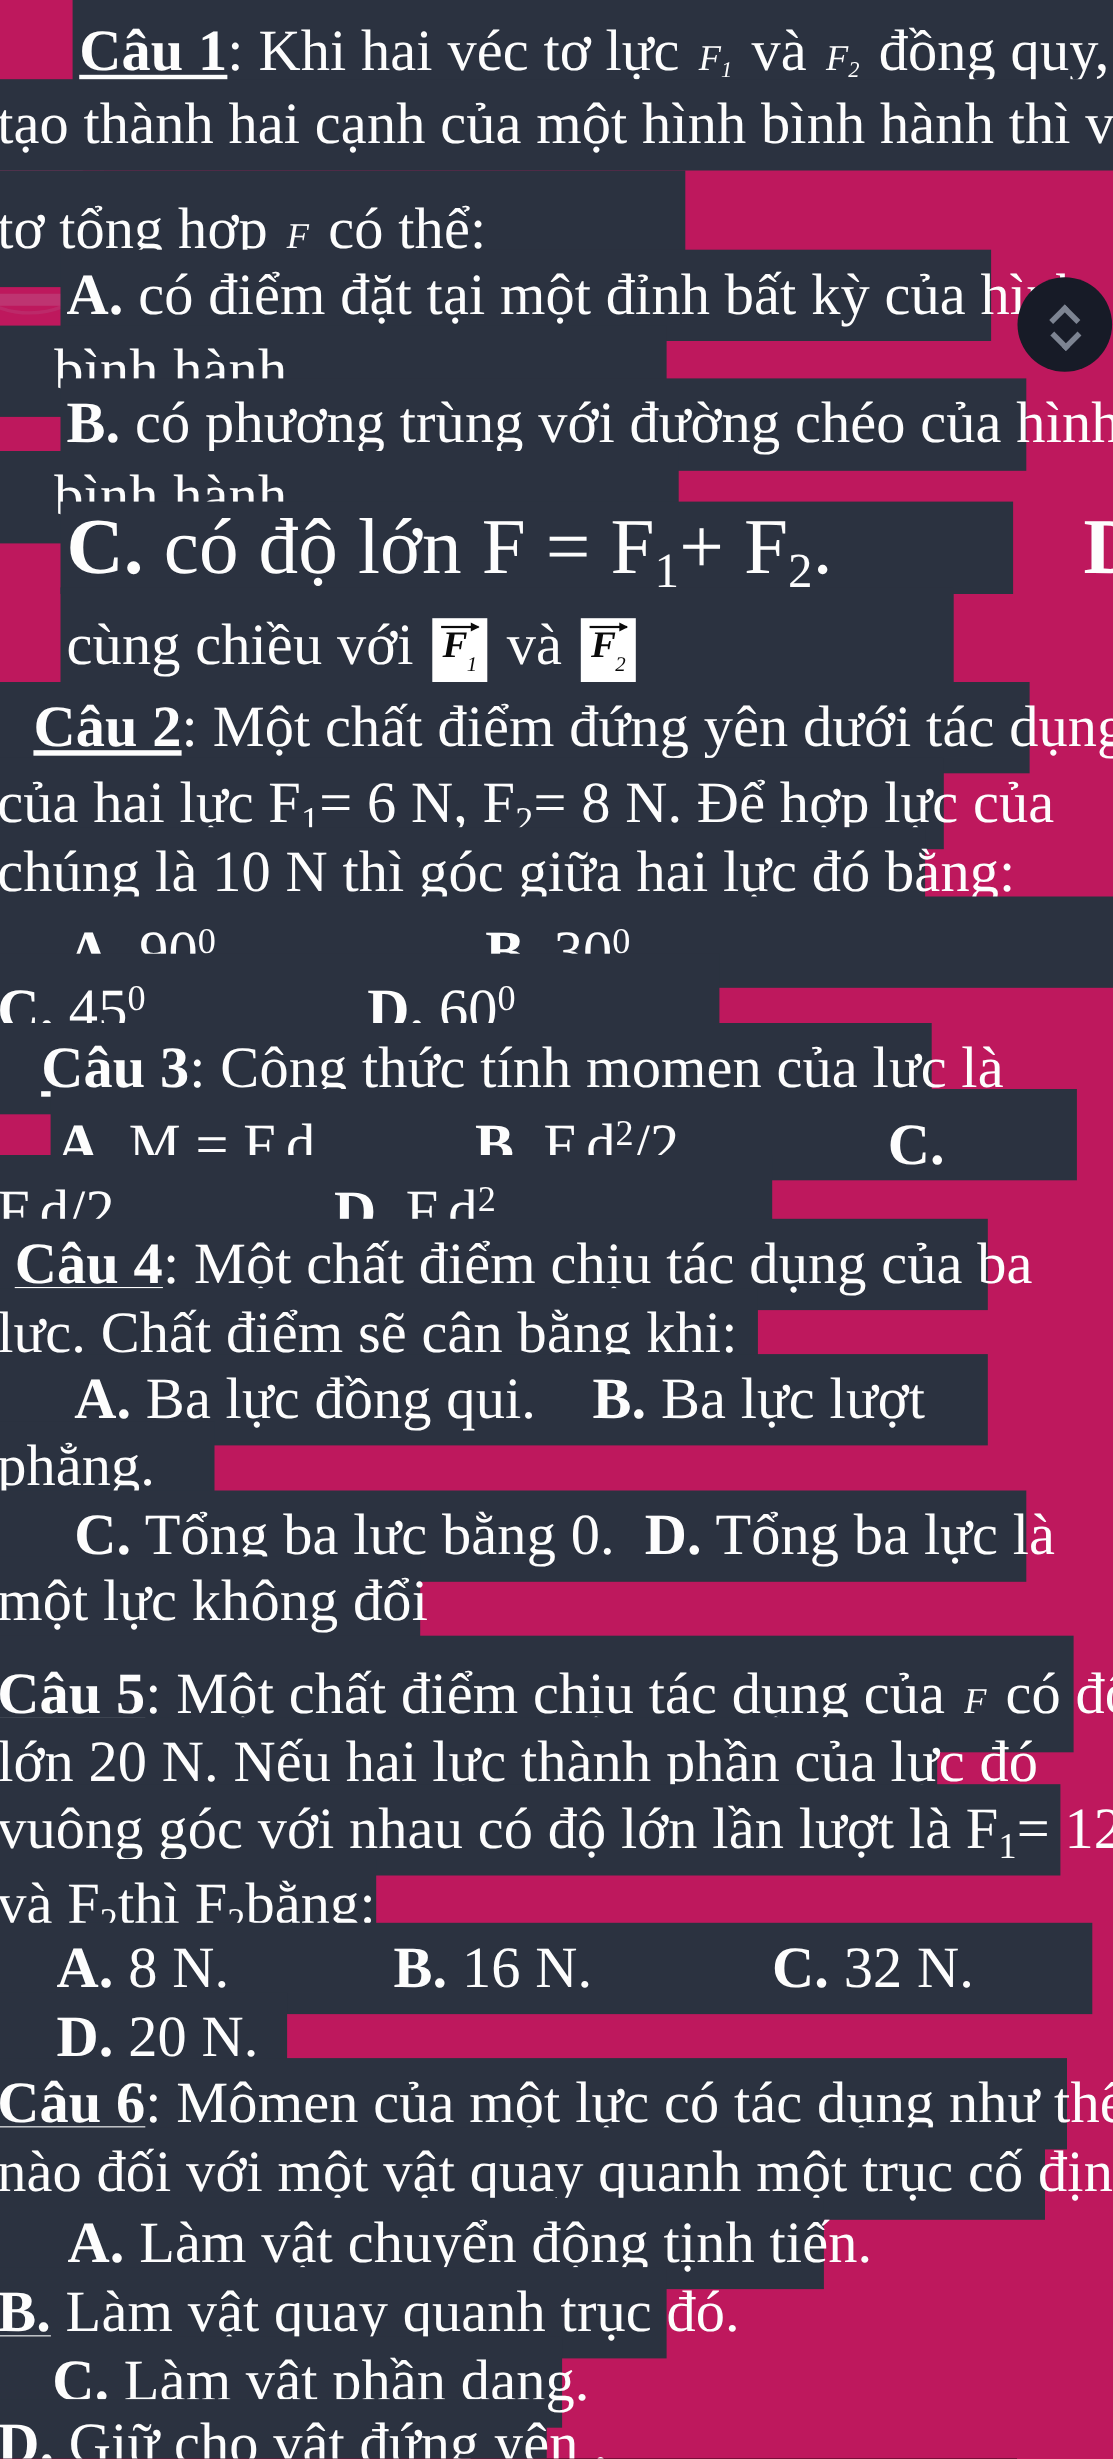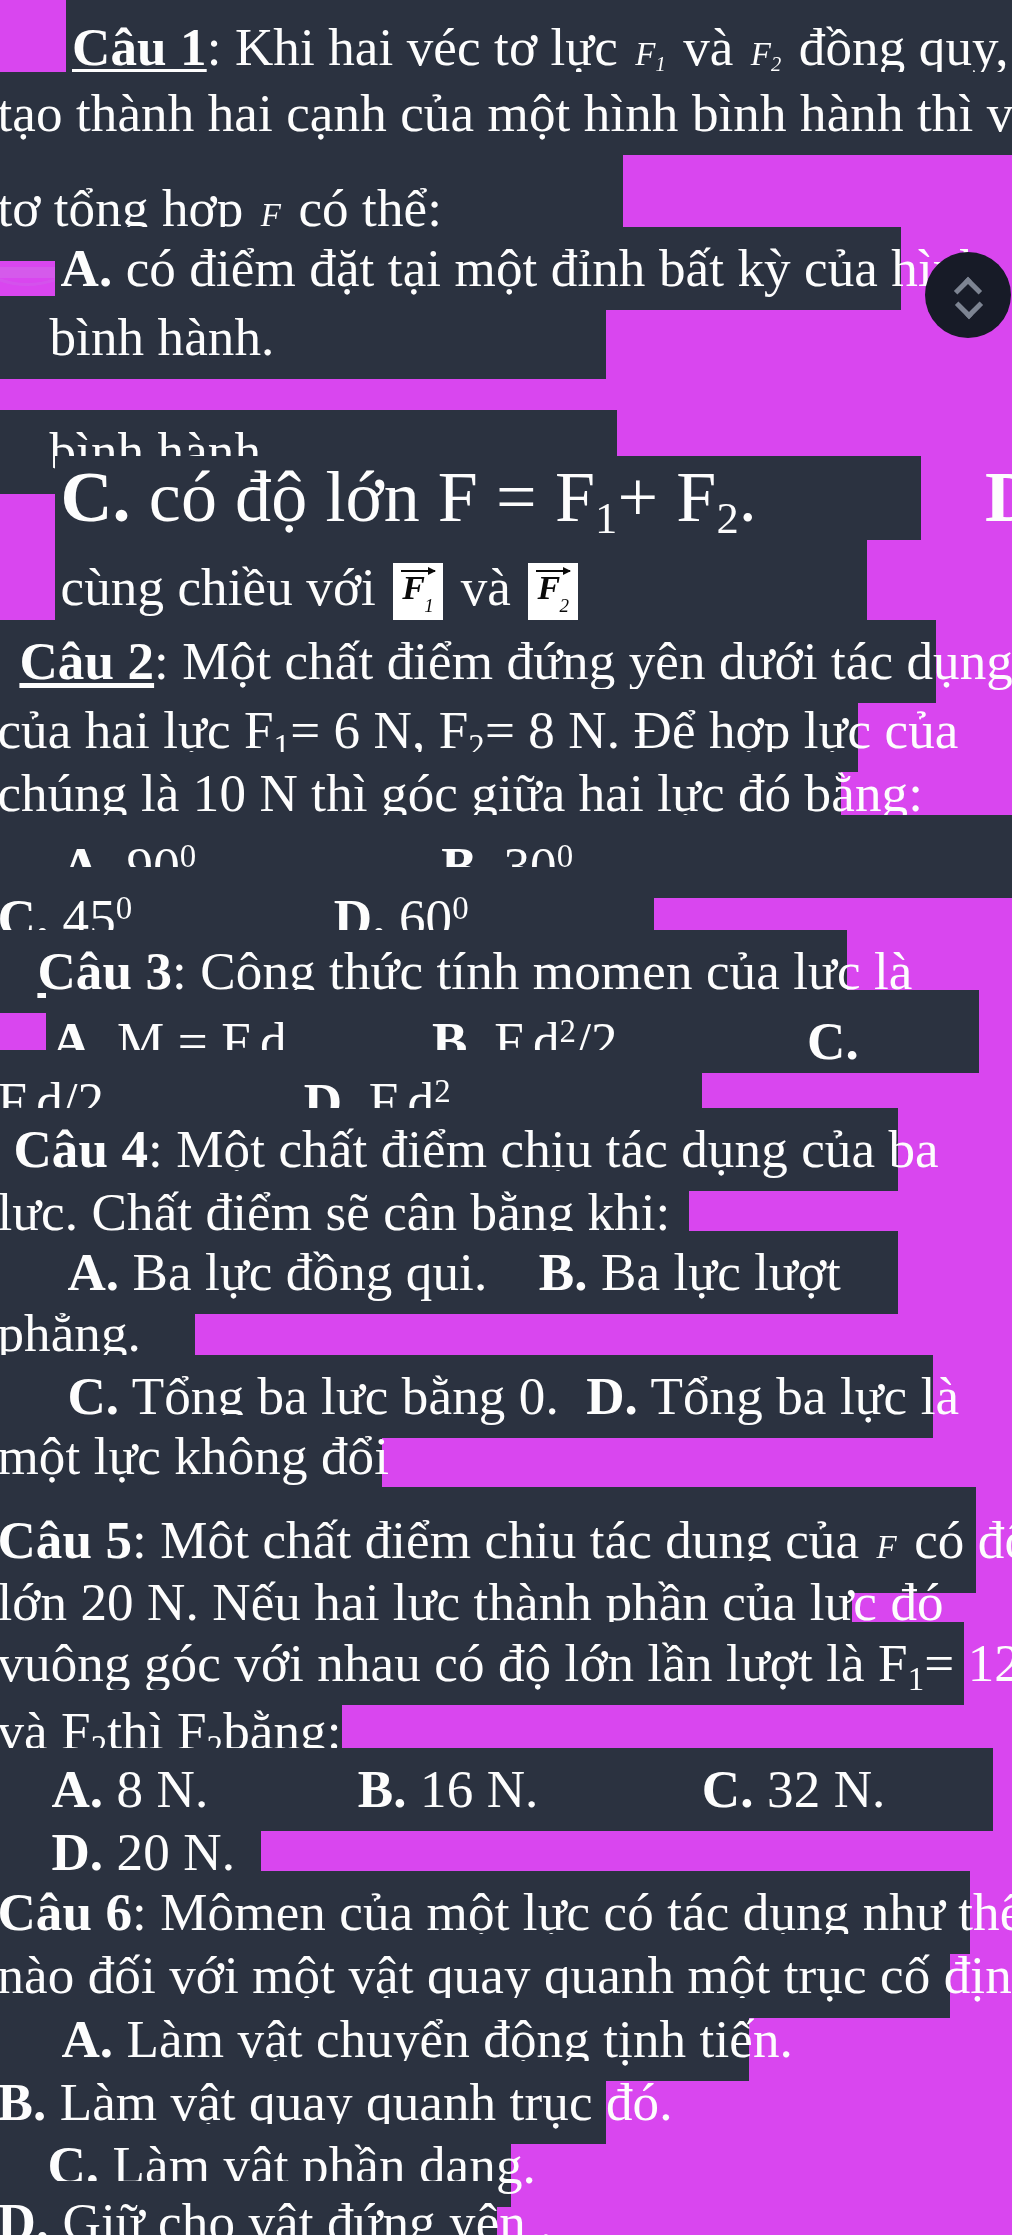--- a/index.html
+++ b/index.html
@@ -12,21 +12,21 @@
     height: 2235px;
     position: relative;
     overflow: hidden;
     font-family: "Liberation Serif", "DejaVu Serif", serif;
   }
 
   
   #doc-viewport {
     position: absolute;
     inset: 0;
-    background: #d946ef;
+    background: #be185d;
     overflow: hidden;
   }
 
   
   #watermark {
     position: absolute;
     left: -34px;
     top: 148px;
     width: 96px;
     height: 108px;
@@ -203,20 +203,24 @@
   </div>
 
   <div class="line" style="left: 54.53px; top: 226.73px; width: 846.65px; height: 83.23px; line-height: 83.23px; font-size: 53.095px;">
     <span class="opt">A.</span>
     <span>có điểm đặt tại một đỉnh bất kỳ của hình</span>
   </div>
   <div class="line" style="left: -8.61px; top: 295.61px; width: 614.18px; height: 83.23px; line-height: 83.23px; font-size: 53.095px;">
     <span style="margin-left:52px">bình hành.</span>
   </div>
 
+  <div class="line" style="left: 54.53px; top: 344.4px; width: 878.22px; height: 83.23px; line-height: 83.23px; font-size: 53.095px;">
+    <span class="opt">B.</span>
+    <span>có phương trùng với đường chéo của hình</span>
+  </div>
   <div class="line" style="left: -8.61px; top: 410.41px; width: 625.66px; height: 83.23px; line-height: 83.23px; font-size: 53.095px;">
     <span style="margin-left:52px">bình hành.</span>
   </div>
 
   <div class="line" style="left: 54.53px; top: 456.33px; width: 866.74px; height: 83.23px; line-height: 83.23px; font-size: 72px;">
     <span class="opt">C.</span>
     <span>có độ lớn F = F</span><sub>1</sub><span>+ F</span><sub>2</sub><span>.</span>
     <span class="opt" style="margin-left:210px">D.</span>
   </div>
 
@@ -229,21 +233,21 @@
     </span>
     <span>và</span>
     <span class="vec-chip">
       <span class="vc-arrow"></span>
       <span class="vc-F">F</span>
       <span class="vc-sub">2</span>
     </span>
   </div>
 
   <div class="line" style="left: -8.61px; top: 619.92px; width: 944.23px; height: 83.23px; line-height: 83.23px; font-size: 53.095px;">
-    <span class="q-label" style="margin-left:22px">Câu 2</span><span>: Một chất điểm đứng yên dưới tác dụng</span>
+    <span class="q-label" style="margin-left:33px">Câu 2</span><span>: Một chất điểm đứng yên dưới tác dụng</span>
   </div>
   <div class="line" style="left: -8.61px; top: 688.8px; width: 866.74px; height: 83.23px; line-height: 83.23px; font-size: 53.095px;">
     <span>của hai lực F</span><sub>1</sub><span>= 6 N, F</span><sub>2</sub><span>= 8 N. Để hợp lực của</span>
   </div>
   <div class="line" style="left: -8.61px; top: 751.94px; width: 849.52px; height: 83.23px; line-height: 83.23px; font-size: 53.095px;">
     <span>chúng là 10 N thì góc giữa hai lực đó bằng:</span>
   </div>
   <div class="line" style="left: -8.61px; top: 815.08px; width: 1027.46px; height: 83.23px; line-height: 83.23px; font-size: 53.095px;">
     <span class="opt" style="margin-left:64px">A.</span>
     <span>90</span><sup>0</sup><span>.</span>

